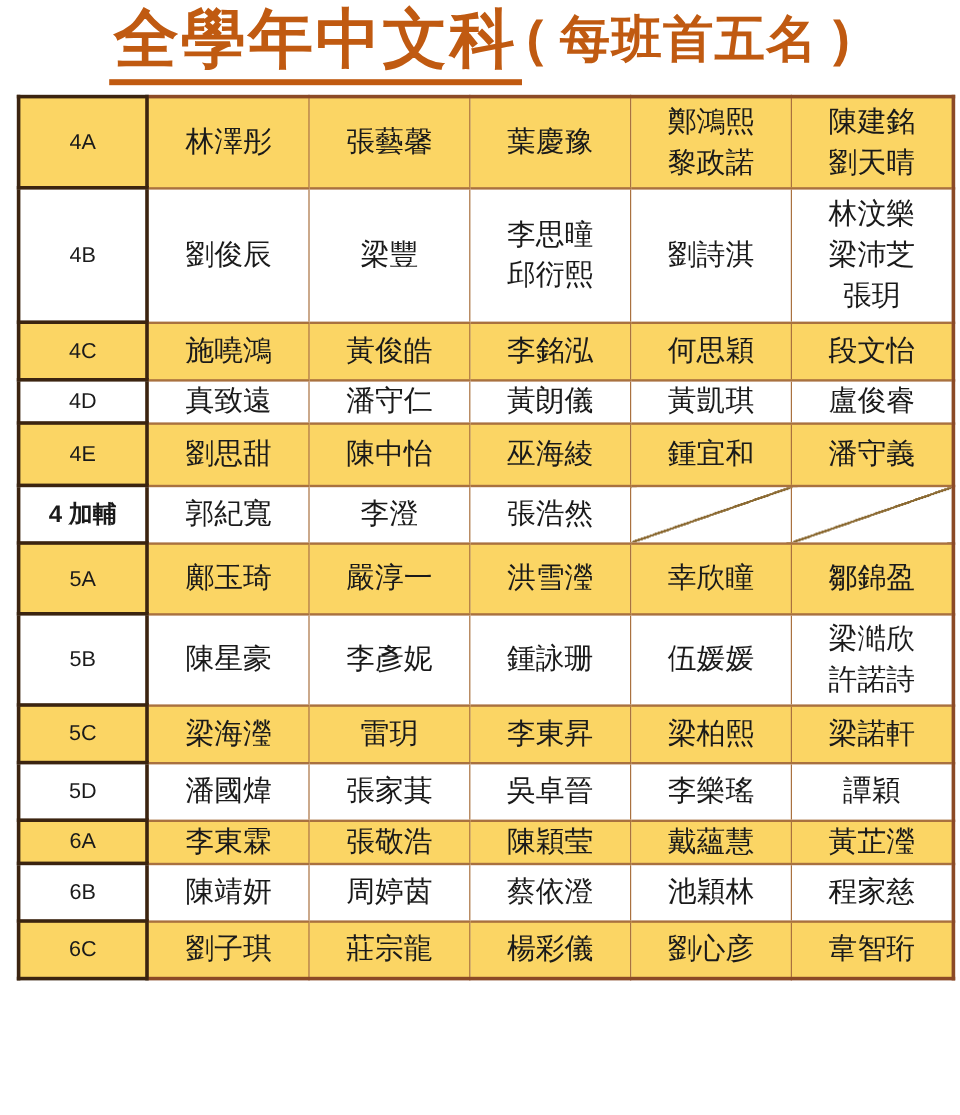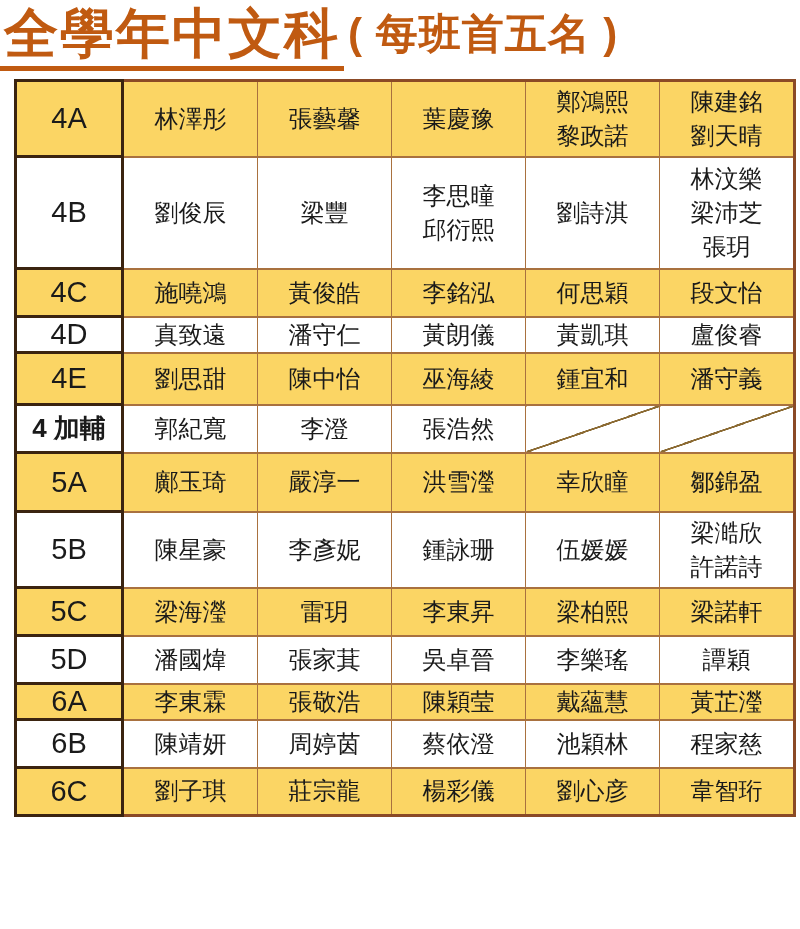--- a/index.html
+++ b/index.html
@@ -11,20 +11,21 @@
     --diag:#8B6A33;
     --text:#1A1A1A;
   }
   html,body{margin:0;padding:0;}
   body{
     width:800px;height:929px;background:#ffffff;
     font-family:"Liberation Sans", sans-serif;
     overflow:hidden;
   }
   .title{
+    text-align:center;
     color:var(--accent);
     margin:2px 0 8px 0;
     font-weight:700;
     white-space:nowrap;
   }
   .title-main{
     font-size:54px;
     letter-spacing:2px;
     border-bottom:5px solid var(--accent);
     padding:0 4px 2px 4px;
@@ -46,25 +47,25 @@
   td{
     text-align:center;
     vertical-align:middle;
     color:var(--text);
     background:#ffffff;
     padding:0;
   }
   td.label-cell{
     width:104px;
     border:3px solid var(--dark);
-    font-size:29px;
+    font-size:18px;
   }
   td.label-cell.extra{
     font-weight:700;
-    font-size:26px;
+    font-size:20px;
   }
   td.name-cell{
     width:133px;
     border:1px solid var(--tan);
     border-top-width:2px;
     border-bottom-width:2px;
     font-size:24px;
   }
   tr.hl td{background:var(--yellow);}
   td.diag{

